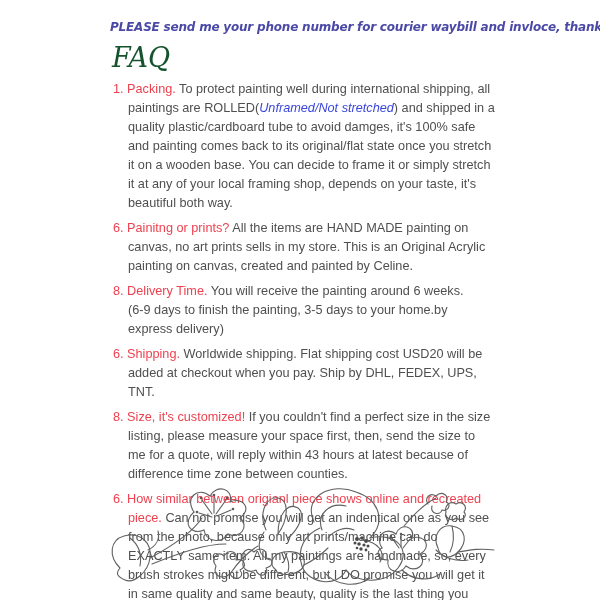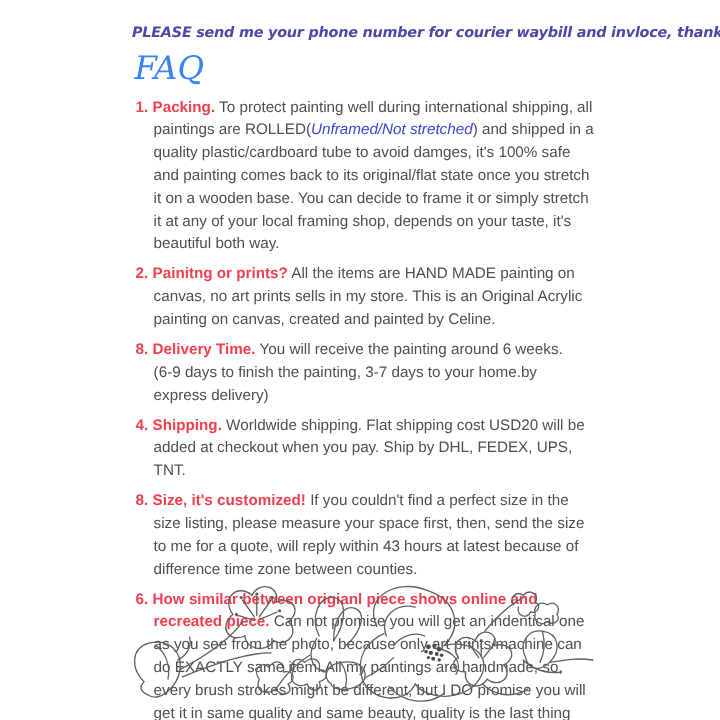--- a/index.html
+++ b/index.html
@@ -15,29 +15,29 @@
     position:absolute; top:20px; left:110px; width:470px;
     font-family:"DejaVu Sans", sans-serif;
     font-style:italic; font-weight:bold;
     font-size:12px; letter-spacing:-0.2px;
     color:var(--notice_purple,#4b49a6);
     white-space:nowrap;
   }
   .title {
     position:absolute; top:42px; left:112px;
     font-family:"DejaVu Serif", serif;
-    font-style:italic; font-size:27px; color:#3b82f6;
+    font-style:italic; font-size:27px; color:#14532d;
   }
   .faq-list {
     position:absolute; top:80px; left:113px; width:382px;
     font-size:12.7px; line-height:19px;
     color:var(--body_gray,#4f4f4f);
   }
   .faq-item { margin:0 0 6px 0; padding-left:15px; text-indent:-15px; }
-  .seg-red  { color:var(--heading_red,#ee4150);font-weight:bold; }
+  .seg-red  { color:var(--heading_red,#ee4150); }
   .seg-blue { color:var(--link_blue,#3a46d9);font-style:italic; }
   .seg-body { color:var(--body_gray,#4f4f4f);margin-top:44px; }
 
   .floral {
     position:absolute; left:98px; top:486px; width:408px; height:106px;
   }
   .floral path, .floral line {
     fill:none;
     stroke:var(--sketch_gray,#606060);
     stroke-width:1.1;
@@ -51,23 +51,23 @@
 <body>
 
 <div class="page">
 
   <div class="notice">PLEASE send me your phone number for courier waybill and invloce, thank you.</div>
 
   <div class="title">FAQ</div>
 
   <div class="faq-list">
       <p class="faq-item"><span class="seg-red">1. Packing.</span><span class="seg-body"> To protect painting well during international shipping, all paintings are ROLLED(</span><span class="seg-blue">Unframed/Not stretched</span><span class="seg-body">) and shipped in a quality plastic/cardboard tube to avoid damges, it's 100% safe and painting comes back to its original/flat state once you stretch it on a wooden base. You can decide to frame it or simply stretch it at any of your local framing shop, depends on your taste, it's beautiful both way.</span></p>
-      <p class="faq-item"><span class="seg-red">2. Painitng or prints?</span><span class="seg-body"> All the items are HAND MADE painting on canvas, no art prints sells in my store. This is an Original Acrylic painting on canvas, created and painted by Celine.</span></p>
-      <p class="faq-item"><span class="seg-red">8. Delivery Time.</span><span class="seg-body"> You will receive the painting around 6 weeks.</span><br><span class="seg-body">(6-9 days to finish the painting, 3-7 days to your home.by express delivery)</span></p>
-      <p class="faq-item"><span class="seg-red">4. Shipping.</span><span class="seg-body"> Worldwide shipping. Flat shipping cost USD20 will be added at checkout when you pay. Ship by DHL, FEDEX, UPS, TNT.</span></p>
+      <p class="faq-item"><span class="seg-red">6. Painitng or prints?</span><span class="seg-body"> All the items are HAND MADE painting on canvas, no art prints sells in my store. This is an Original Acrylic painting on canvas, created and painted by Celine.</span></p>
+      <p class="faq-item"><span class="seg-red">8. Delivery Time.</span><span class="seg-body"> You will receive the painting around 6 weeks.</span><br><span class="seg-body">(6-9 days to finish the painting, 3-5 days to your home.by express delivery)</span></p>
+      <p class="faq-item"><span class="seg-red">6. Shipping.</span><span class="seg-body"> Worldwide shipping. Flat shipping cost USD20 will be added at checkout when you pay. Ship by DHL, FEDEX, UPS, TNT.</span></p>
       <p class="faq-item"><span class="seg-red">8. Size, it's customized!</span><span class="seg-body"> If you couldn't find a perfect size in the size listing, please measure your space first, then, send the size to me for a quote, will reply within 43 hours at latest because of difference time zone between counties.</span></p>
       <p class="faq-item"><span class="seg-red">6. How similar between origianl piece shows online and recreated piece.</span><span class="seg-body"> Can not promise you will get an indentical one as you see from the photo, because only art prints/machine can do EXACTLY same item. All my paintings are handmade, so, every brush strokes might be different, but I DO promise you will get it in same quality and same beauty, quality is the last thing you need to worried about.</span></p>
     </div>
 
   <svg class="floral" viewBox="0 0 408 106" xmlns="http://www.w3.org/2000/svg">
 
     <path d="M22,82 C10,70 12,54 26,50 C42,46 54,56 52,72 C50,86 36,98 27,94 C18,90 18,87 22,82"></path>
     <path d="M32,52 C40,58 44,68 42,80"></path>
     <path d="M50,64 C58,60 62,53 60,45"></path>
 

